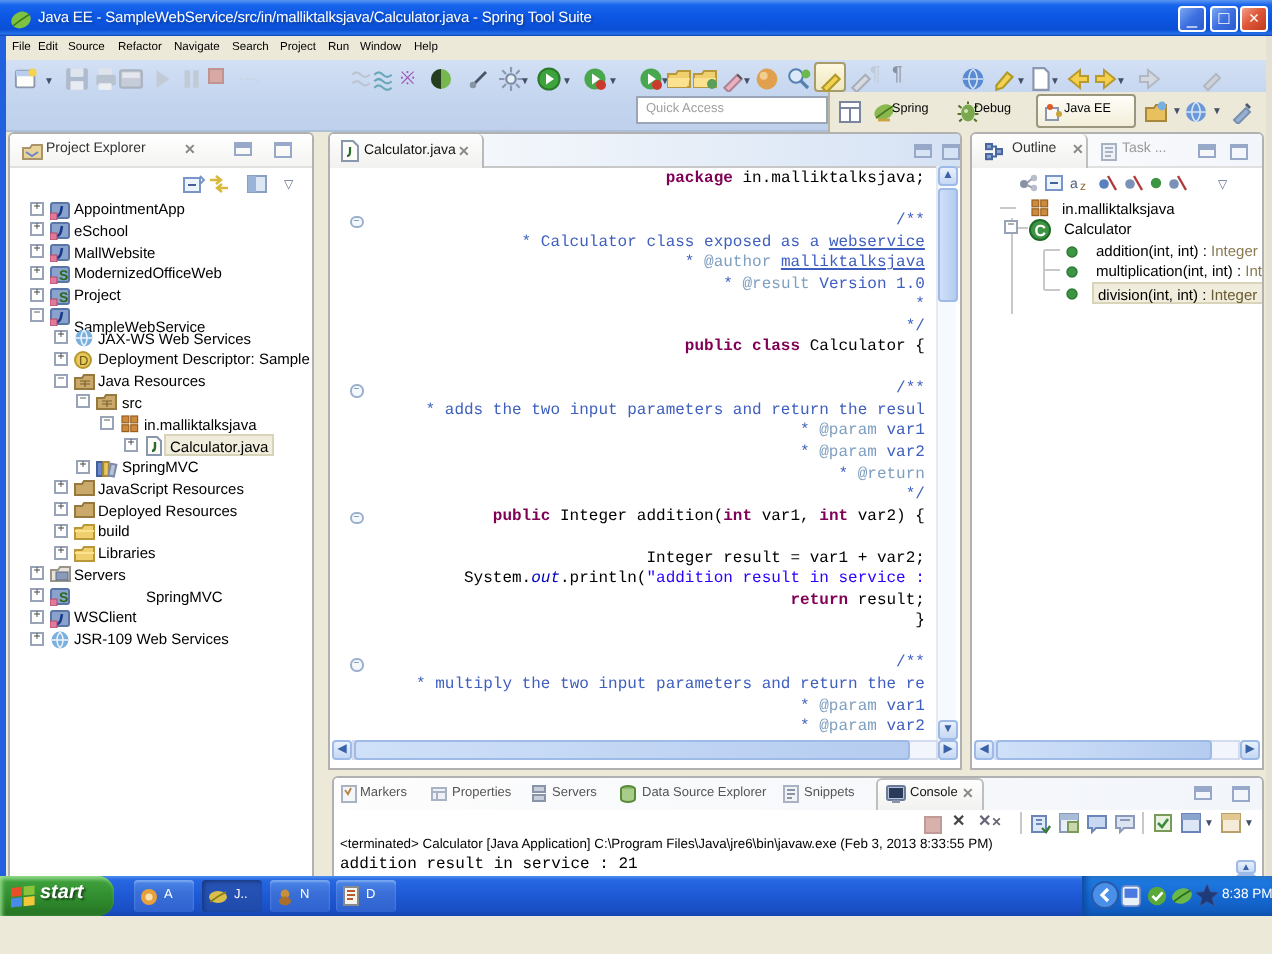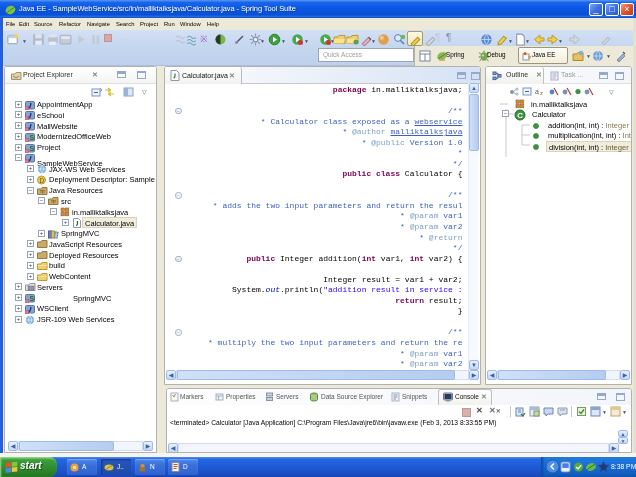--- a/index.html
+++ b/index.html
@@ -45,21 +45,21 @@
 .jd { color:#3f5fbf; }
 .jdt { color:#7f9fbf; }
 .str { color:#2a00ff; }
 .fld { color:#0000c0; font-style:italic; }
 
 
 .trow { position:absolute; white-space:nowrap; font-size:7.5px; color:#000; height:11px; line-height:11px; }
 .exp { position:absolute; width:7px; height:7px; border:1px solid #9aa4b8; background:#fff; font-size:6px; line-height:5px; text-align:center; color:#444; }
 
 
-#taskbar { left:0px; top:457px; width:580px; height:20px;
+#taskbar { left:0px; top:438px; width:580px; height:20px;
   background:linear-gradient(180deg,#4d90f0 0%,#2767e2 10%,#1e59d4 50%,#1a4fc4 85%,#1745b2 100%); }
 #startbtn { position:absolute; left:0; top:0; width:57px; height:20px; border-radius:0 8px 8px 0;
   background:linear-gradient(180deg,#6cc26c 0%,#3c9e3a 15%,#2f8a2d 60%,#257323 100%);
   box-shadow:inset 1px 1px 2px #9ade8e; }
 .taskbtn { position:absolute; top:2px; width:30px; height:16px; border-radius:2px;
   background:linear-gradient(#4d87e8,#3a6fd8 40%,#2f62cf); box-shadow:inset 0 1px 1px #7aa8f2;
   color:#fff; font-size:6.5px; line-height:16px; }
 #tray { position:absolute; left:541px; top:0; width:95px; height:20px;
   background:linear-gradient(180deg,#3a96e8 0%,#1e7ae0 10%,#156ad4 50%,#1058b8 100%);
   box-shadow:inset 2px 0 3px #0d4aa0; }
@@ -406,21 +406,21 @@
       <svg style="position:absolute;left:32px;top:193.8px" width="11" height="10" viewBox="0 0 11 10">
           <path d="M0.5 3 h3.5 l1 -1.5 h5 v7 H0.5 Z" fill="#f0cf6e" stroke="#b89838"></path>
           <path d="M0.5 4.5 h9.5" stroke="#fbe291"></path>
         </svg>
       <div class="trow" style="left:44px;top:193.3px;">build</div>
       <div class="exp" style="left:22px;top:205.5px;">+</div>
       <svg style="position:absolute;left:32px;top:204.5px" width="11" height="10" viewBox="0 0 11 10">
           <path d="M0.5 3 h3.5 l1 -1.5 h5 v7 H0.5 Z" fill="#f0cf6e" stroke="#b89838"></path>
           <path d="M0.5 4.5 h9.5" stroke="#fbe291"></path>
         </svg>
-      <div class="trow" style="left:44px;top:204.1px;">WebContent</div>
+      <div class="trow" style="left:44px;top:204.1px;">Libraries</div>
       <div class="exp" style="left:10px;top:216.2px;">+</div>
       <svg style="position:absolute;left:20px;top:215.2px" width="11" height="10" viewBox="0 0 11 10">
           <path d="M0.5 3 h3.5 l1 -1.5 h5 v7 H0.5 Z" fill="#e8e4da" stroke="#9a958a"></path>
           <rect x="3" y="4" width="6" height="4" fill="#8a9ab8" stroke="#5a6a88" stroke-width="0.5"></rect>
         </svg>
       <div class="trow" style="left:32px;top:214.8px;">Servers</div>
       <div class="exp" style="left:10px;top:227.0px;">+</div>
       <svg style="position:absolute;left:20px;top:226.0px" width="11" height="10" viewBox="0 0 11 10">
           <rect x="0.5" y="1.5" width="9" height="7.5" rx="1" fill="#8aa3cc" stroke="#5a76a8"></rect>
           <text x="4.5" y="8" font-size="7" fill="#2a6a1a" font-weight="bold">S</text>
@@ -460,21 +460,21 @@
     <div style="position:absolute;left:64px;top:4.5px;" class="tab-x">✕</div>
     <div style="position:absolute;left:292px;top:5px;width:9px;height:7px;border:1px solid #98a8c8;border-top:3px solid #98a8c8;"></div>
     <div style="position:absolute;left:306px;top:5px;width:9px;height:8px;border:1px solid #98a8c8;border-top:2px solid #98a8c8;"></div>
 
     <div style="position:absolute;left:0;top:17px;width:303px;height:286px;overflow:hidden;background:#fff;">
       <pre style="position:absolute;left:19px;top:0.9px;text-align:right;"><span class="kw">package</span> in.malliktalksjava;
 
 <span class="jd">/**
  * Calculator class exposed as a <u>webservice</u>
  * <span class="jdt">@author</span> <u>malliktalksjava</u>
- * <span class="jdt">@public</span> Version 1.0
+ * <span class="jdt">@result</span> Version 1.0
  *
  */</span>
 <span class="kw">public</span> <span class="kw">class</span> Calculator {
 
     <span class="jd">/**
      * adds the two input parameters and return the resul
      * <span class="jdt">@param</span> var1
      * <span class="jdt">@param</span> var2
      * <span class="jdt">@return</span>
      */</span>
@@ -673,20 +673,21 @@
         <rect x="1" y="1" width="9" height="3" fill="#8aa4cc"></rect>
       </svg>
     <div style="position:absolute;left:435px;top:20px;font-size:5px;color:#44506a;">▼</div>
     <svg style="position:absolute;left:443px;top:17px" width="11" height="11" viewBox="0 0 11 11">
         <rect x="1" y="1" width="9" height="9" fill="#f4ecd8" stroke="#b8a06a"></rect>
         <rect x="1" y="1" width="9" height="3" fill="#e0c890"></rect>
       </svg>
     <div style="position:absolute;left:455px;top:20px;font-size:5px;color:#44506a;">▼</div>
 
     <div style="position:absolute;left:3px;top:30px;font-size:6.7px;color:#000;white-space:nowrap;">&lt;terminated&gt; Calculator [Java Application] C:\Program Files\Java\jre6\bin\javaw.exe (Feb 3, 2013 8:33:55 PM)</div>
+    <div style="position:absolute;left:3px;top:39px;font-family:'Liberation Mono',monospace;font-size:8px;color:#000;white-space:nowrap;">addition result in service : 21</div>
 
     <div class="sb-btn" style="position:absolute;left:451px;top:41px;width:10px;height:7px;font-size:5px;line-height:6px;">▲</div>
     <div class="sb-btn" style="position:absolute;left:451px;top:48px;width:10px;height:7px;font-size:5px;line-height:6px;">▼</div>
 
     <div style="position:absolute;left:0px;top:54px;width:464px;height:10px;">
       <div class="sb-btn" style="position:absolute;left:1px;top:0;width:10px;height:10px;font-size:6px;line-height:9px;">◀</div>
       <div class="sb-track" style="position:absolute;left:11px;top:0;width:431px;height:10px;"></div>
       <div class="sb-btn" style="position:absolute;left:442px;top:0;width:10px;height:10px;font-size:6px;line-height:9px;">▶</div>
     </div>
   </div>

